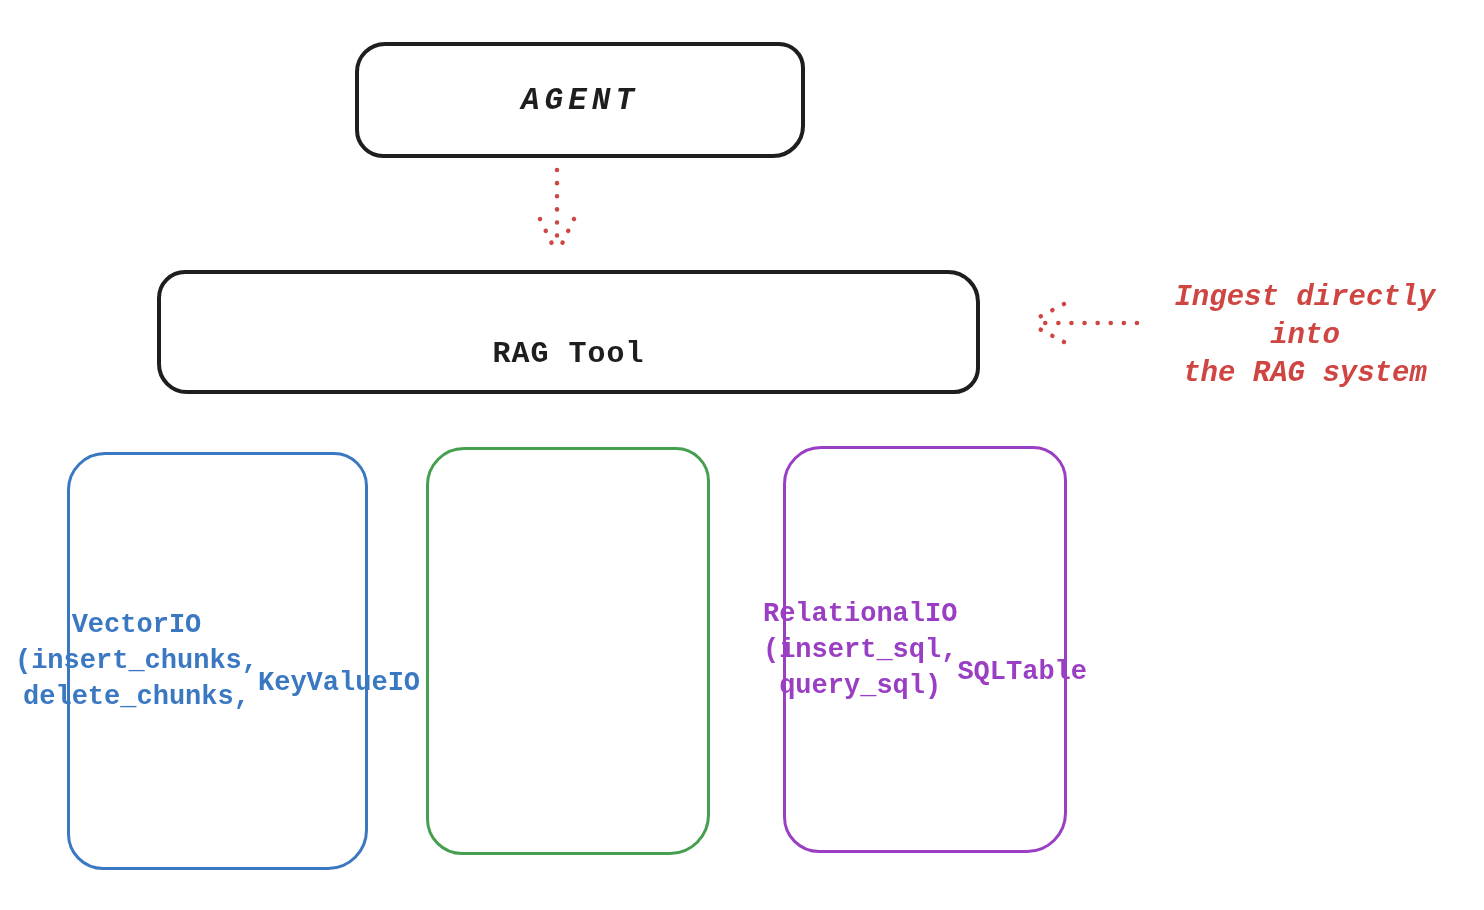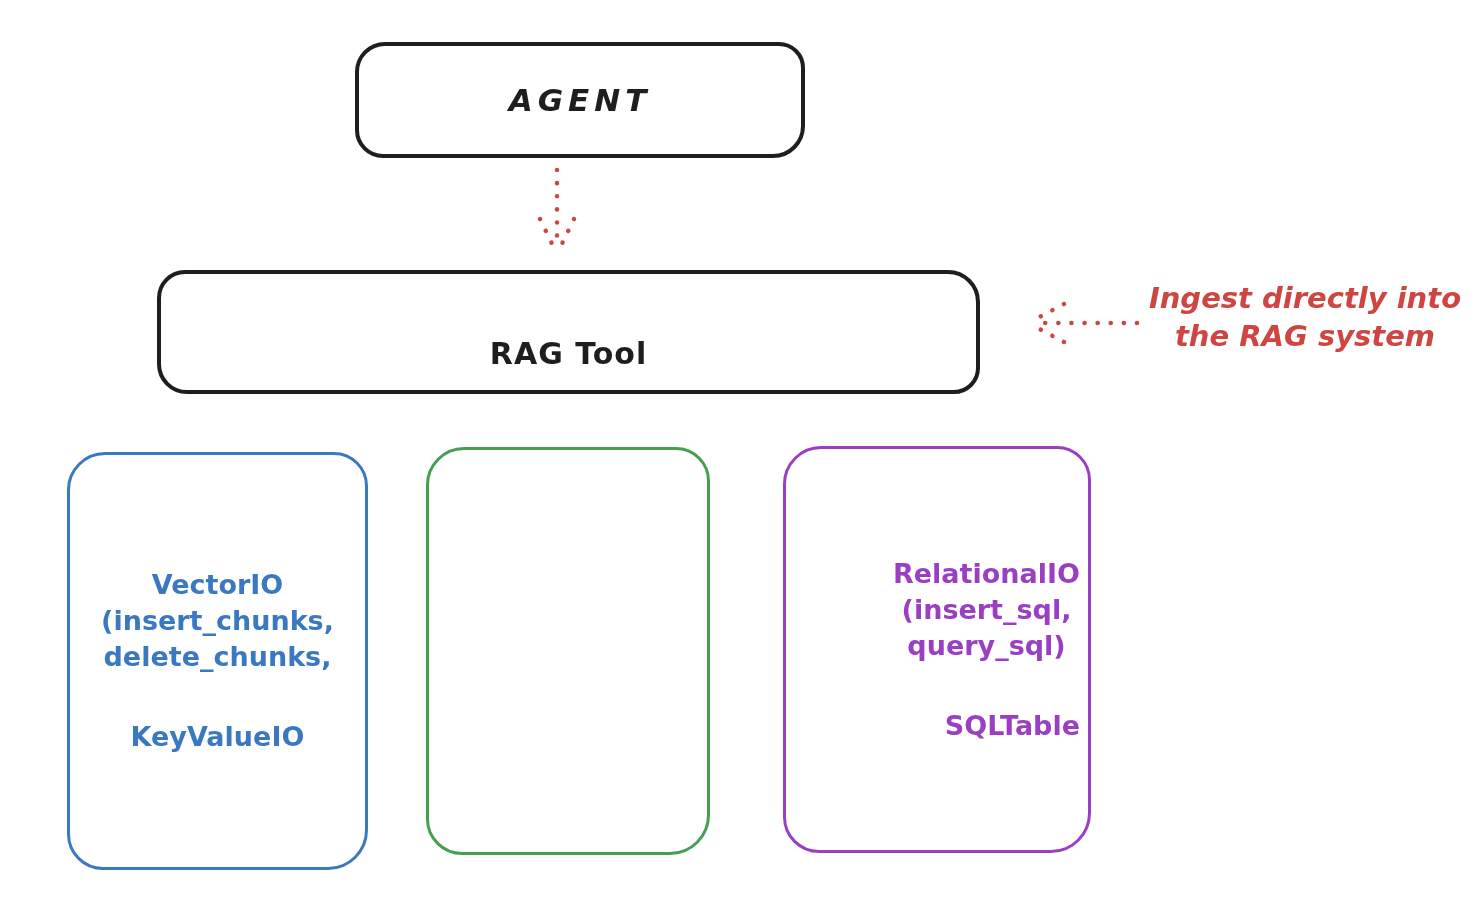--- a/index.html
+++ b/index.html
@@ -12,20 +12,21 @@
   }
   *{box-sizing:border-box;}
   html,body{margin:0;padding:0;background:var(--c-background);}
   body{font-family:"DejaVu Sans","Liberation Sans",sans-serif;}
   .canvas{
     position:relative;
     width:1484px;
     height:910px;
     background:var(--c-background);
     overflow:hidden;
+    font-family:Liberation Mono, monospace;
   }
   .node{
     position:absolute;
     background:var(--c-background);
     border-style:solid;
     display:flex;
     align-items:center;
     justify-content:center;
     text-align:center;
   }
@@ -50,21 +51,21 @@
   }
   .rag-box .label{
     font-size:30px;
     font-weight:600;
     letter-spacing:1px;
     margin-top:43px;
   }
   .backend{
     border-width:3.5px;
     border-radius:38px 34px 40px 36px;
-    flex-direction:column;
+    flex-direction:row;
     padding:0 8px;
   }
   .backend .title-lines{
     font-size:27px;
     line-height:36px;
     font-weight:600;
   }
   .backend .store-label{
     font-size:27px;
     line-height:36px;
@@ -73,22 +74,22 @@
   }
   .backend-vector{
     left:67px; top:452px; width:301px; height:418px;
     border-color:var(--c-blue); color:var(--c-blue);
   }
   .backend-keyvalue{
     left:426px; top:447px; width:284px; height:408px;
     border-color:var(--c-green); color:var(--c-green);
   }
   .backend-relational{
-    left:783px; top:446px; width:308px; height:407px;
-    border-color:var(--c-purple); color:var(--c-purple);align-items:flex-end;
+    left:783px; top:446px; width:284px; height:407px;
+    border-color:var(--c-purple); color:var(--c-purple);
   }
   .annotation{
     position:absolute;
     left:1133px; top:279px; width:344px;
     text-align:center;
     color:var(--c-red);
     font-size:29px;
     line-height:38px;
     font-weight:bold;
     font-style:italic;

